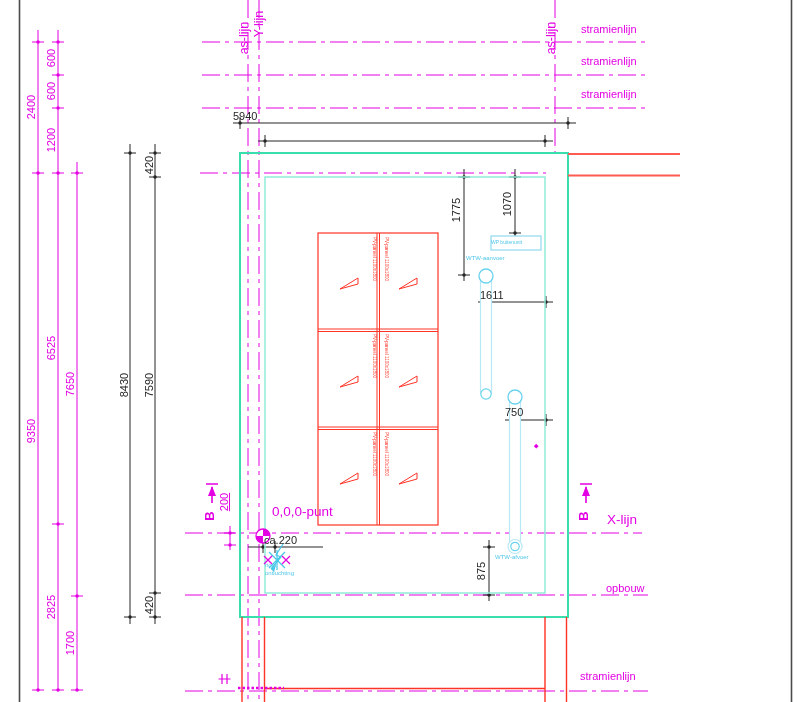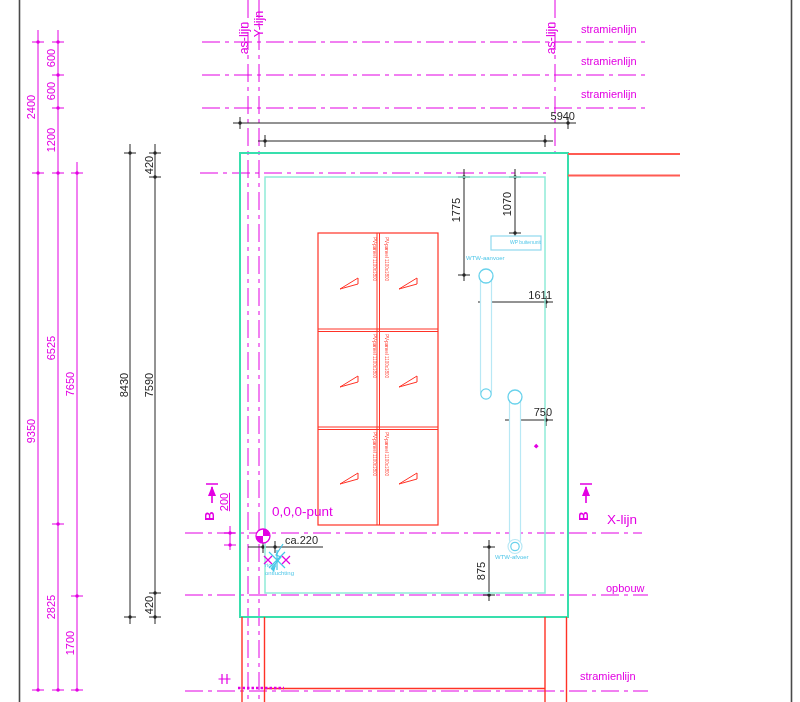--- a/index.html
+++ b/index.html
@@ -7,21 +7,21 @@
          font-family:"Liberation Sans",sans-serif;}
   #geom{position:absolute;left:0;top:0;}
   .lbl{position:absolute;white-space:nowrap;line-height:14px;}
   .mag{color:#e300e3;font-size:11px;}
   .magdim{color:#e300e3;font-size:11px;}
   .blk{color:#262626;font-size:11px;}
   .cyn{color:#4fc6e8;}
   .red{color:#ff3226;}
   .rv{transform:rotate(-90deg);transform-origin:0 0;text-align:center;}
   .rcw{transform:rotate(90deg);transform-origin:0 0;}
-  .ctr{text-align:right;}
+  .ctr{text-align:left;}
   .b{font-weight:bold;}
   .u{text-decoration:underline;}
 </style>
 </head>
 <body>
 
 <div id="stage">
 
   <svg id="geom" width="800" height="702" viewBox="0 0 800 702">
 

